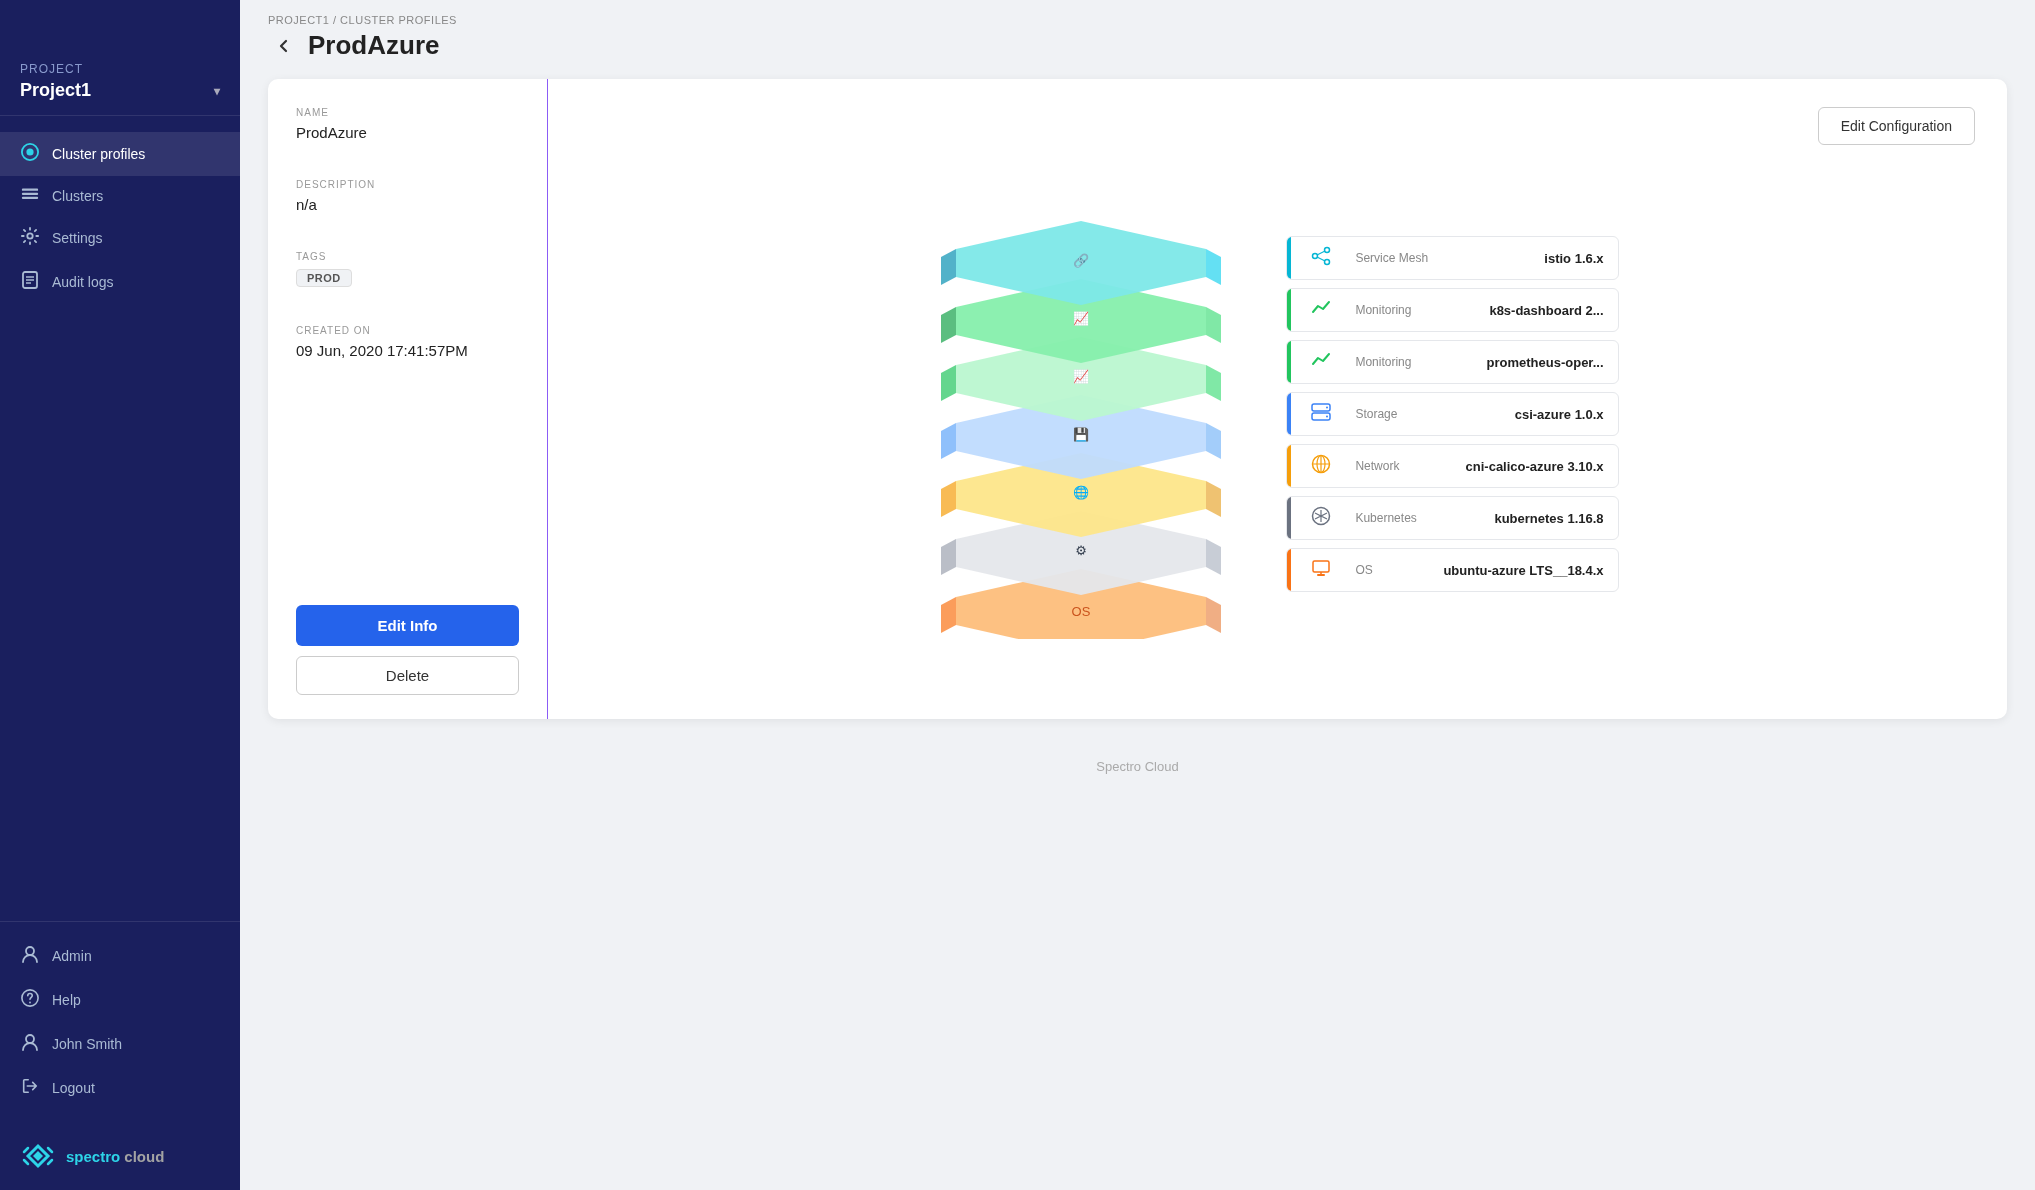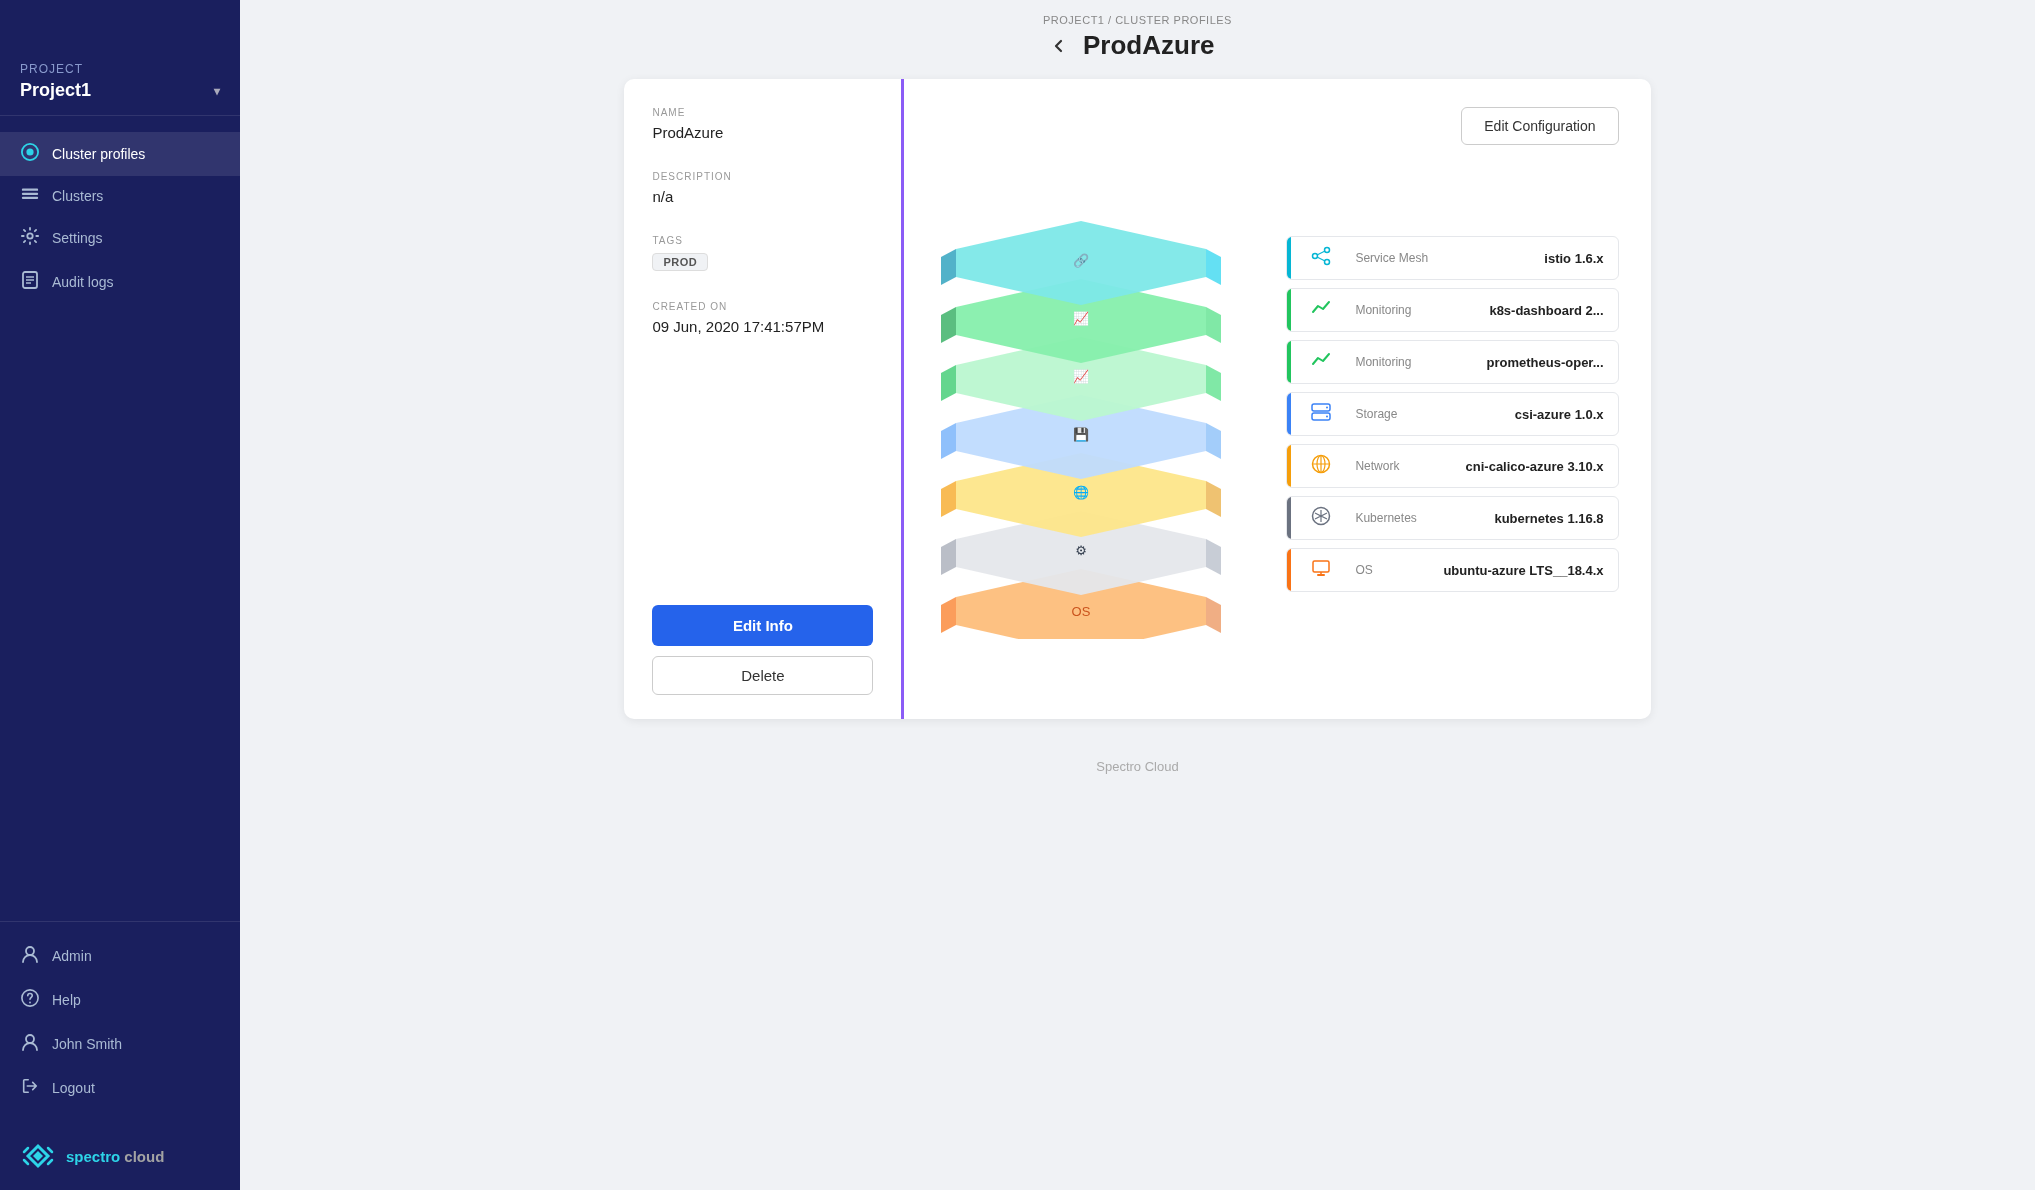--- a/index.html
+++ b/index.html
@@ -72,21 +72,20 @@
     .logo-text { font-size: 15px; color: #fff; }
     .logo-text span { font-weight: 700; color: #2dd4e8; }
 
     
     .main {
       flex: 1;
       display: flex;
       flex-direction: column;
       overflow: auto;
       background: #f0f2f5;
-      align-items: center;
     }
     .main-header {
       padding: 14px 28px 0;
     }
     .breadcrumb {
       font-size: 11px;
       color: #888;
       text-transform: uppercase;
       letter-spacing: 0.5px;
       margin-bottom: 4px;
@@ -119,24 +118,24 @@
       border-radius: 10px;
       margin: 0 28px 28px;
       display: flex;
       min-height: 640px;
       box-shadow: 0 2px 10px rgba(0,0,0,0.07);
     }
     .profile-info {
       width: 280px;
       min-width: 280px;
       padding: 28px 28px 24px;
-      border-right: 3px solid #8b5cf6;
+      border-right: 1px solid #8b5cf6;
       display: flex;
       flex-direction: column;
-      gap: 8px;
+      gap: 16px;
     }
     .info-field { margin-bottom: 22px; }
     .info-label {
       font-size: 10px;
       color: #999;
       text-transform: uppercase;
       letter-spacing: 1px;
       margin-bottom: 6px;
     }
     .info-value {

